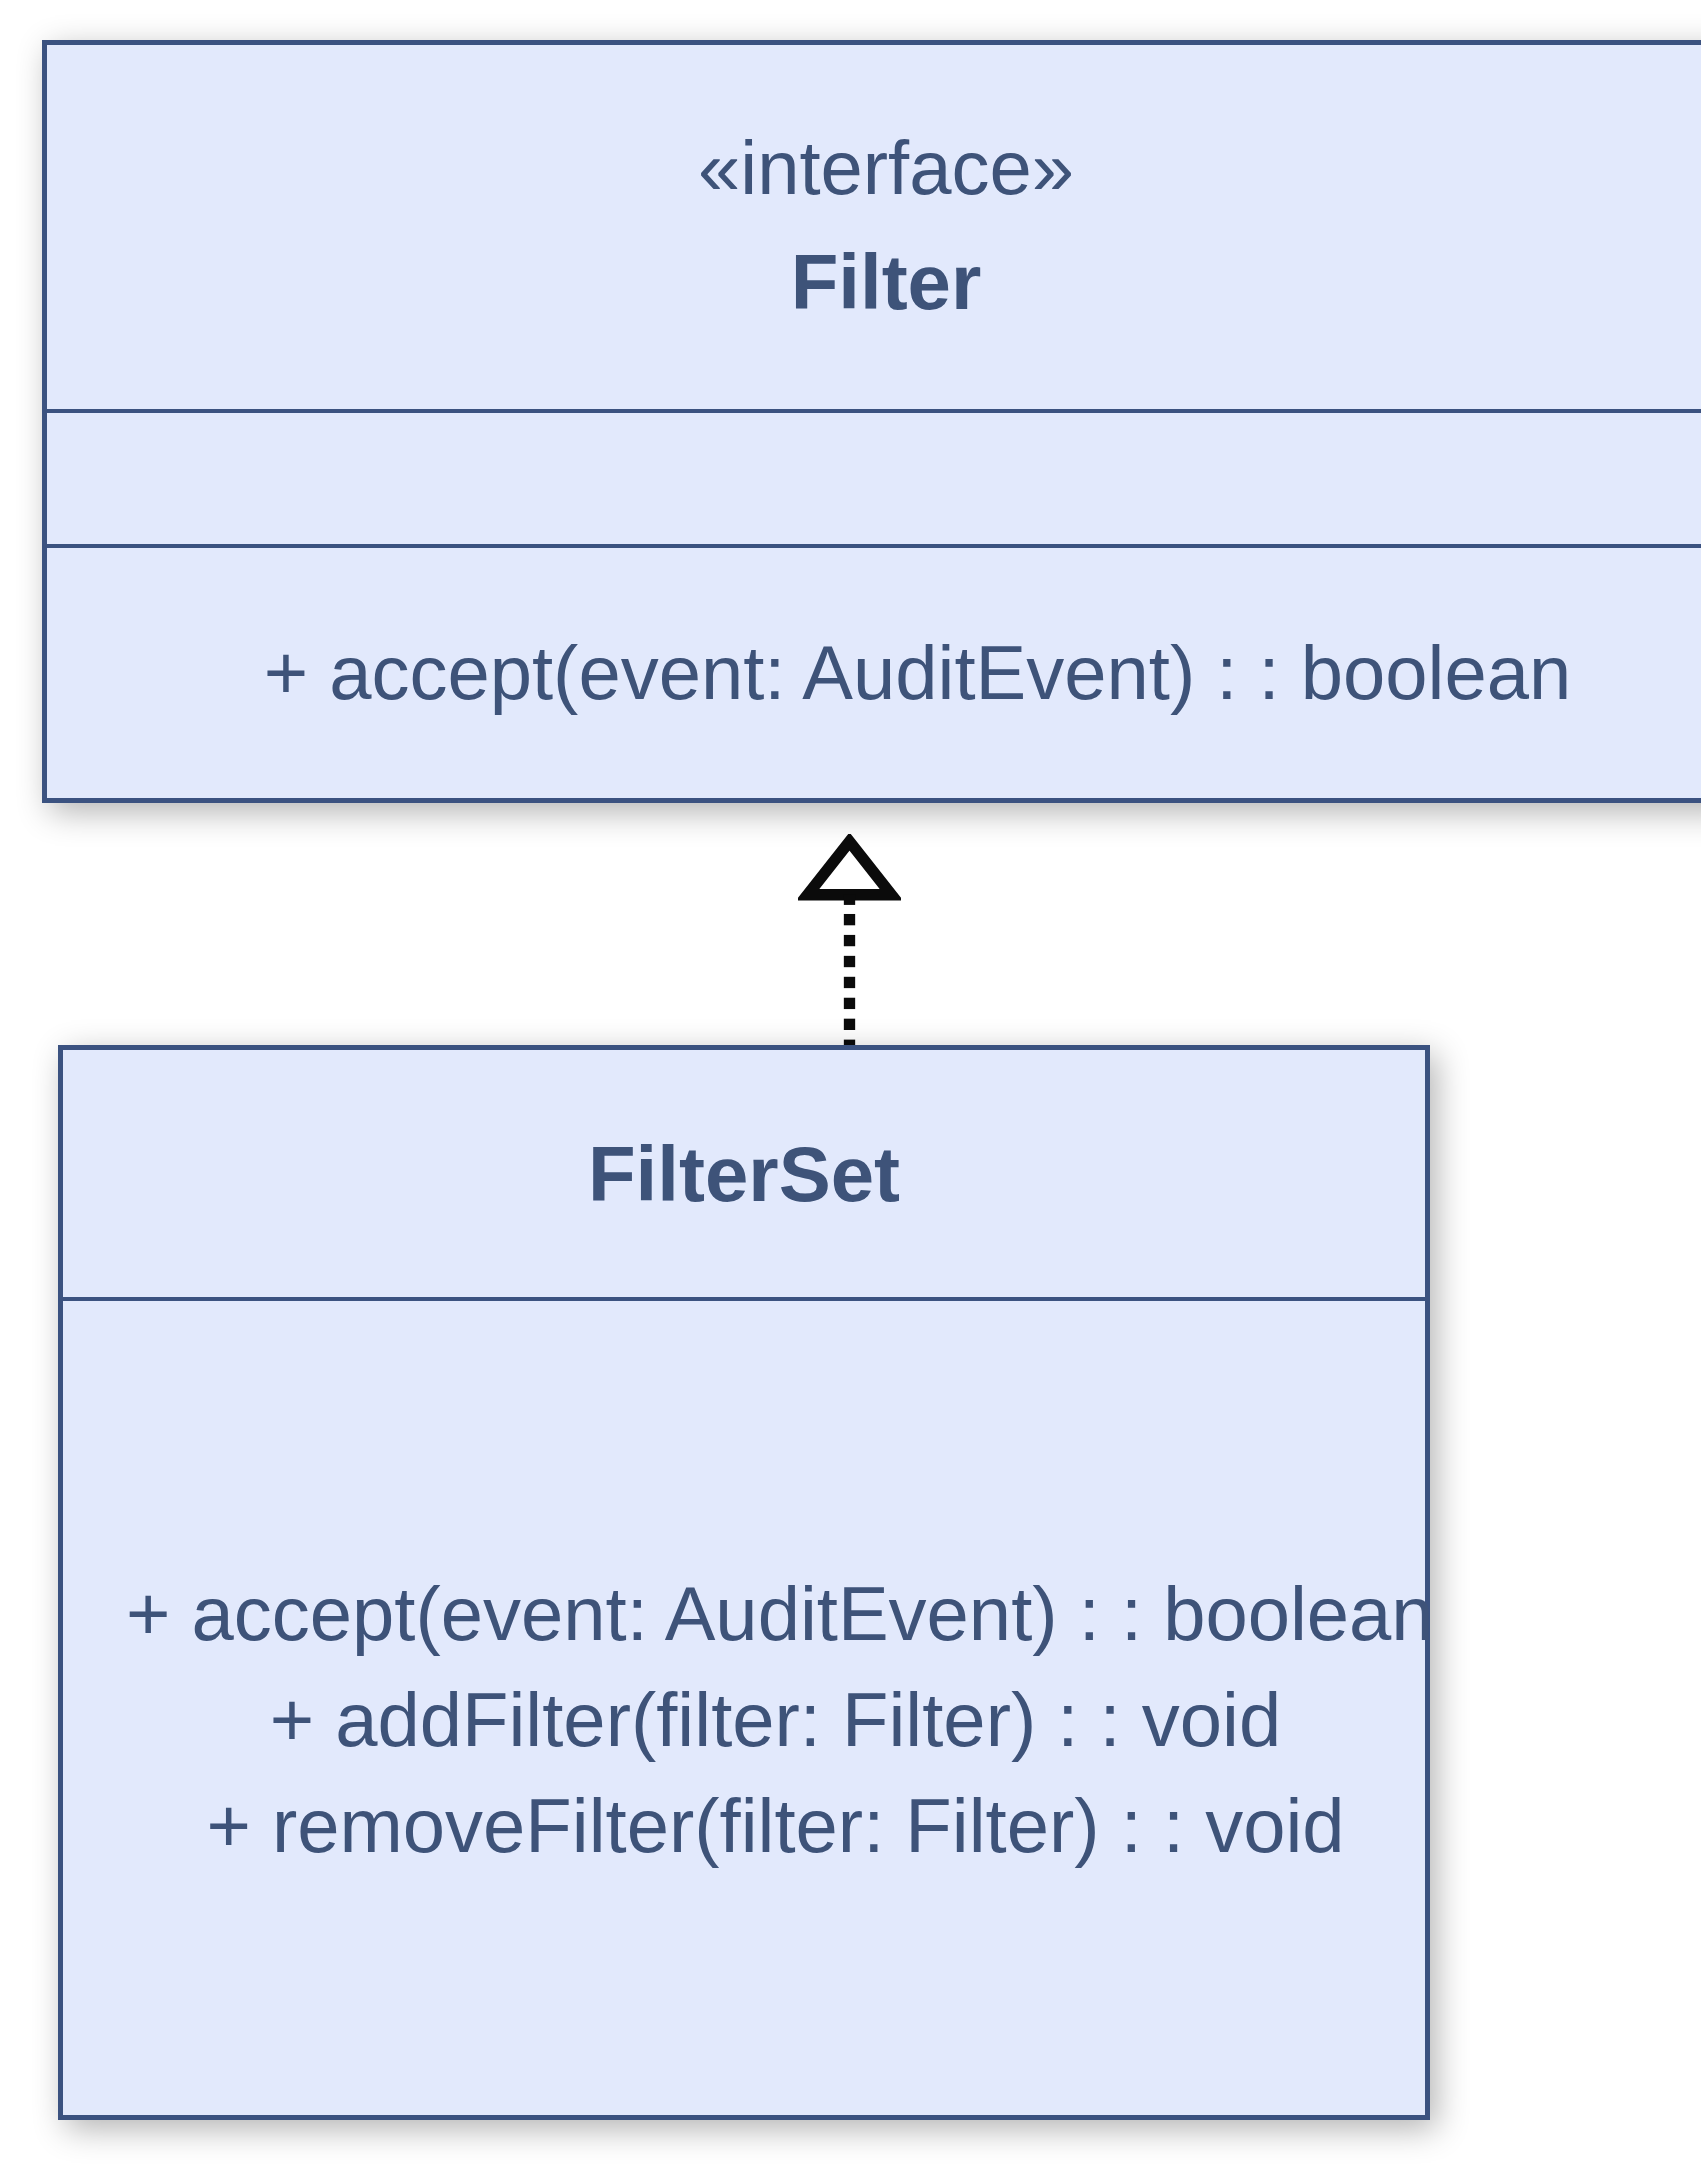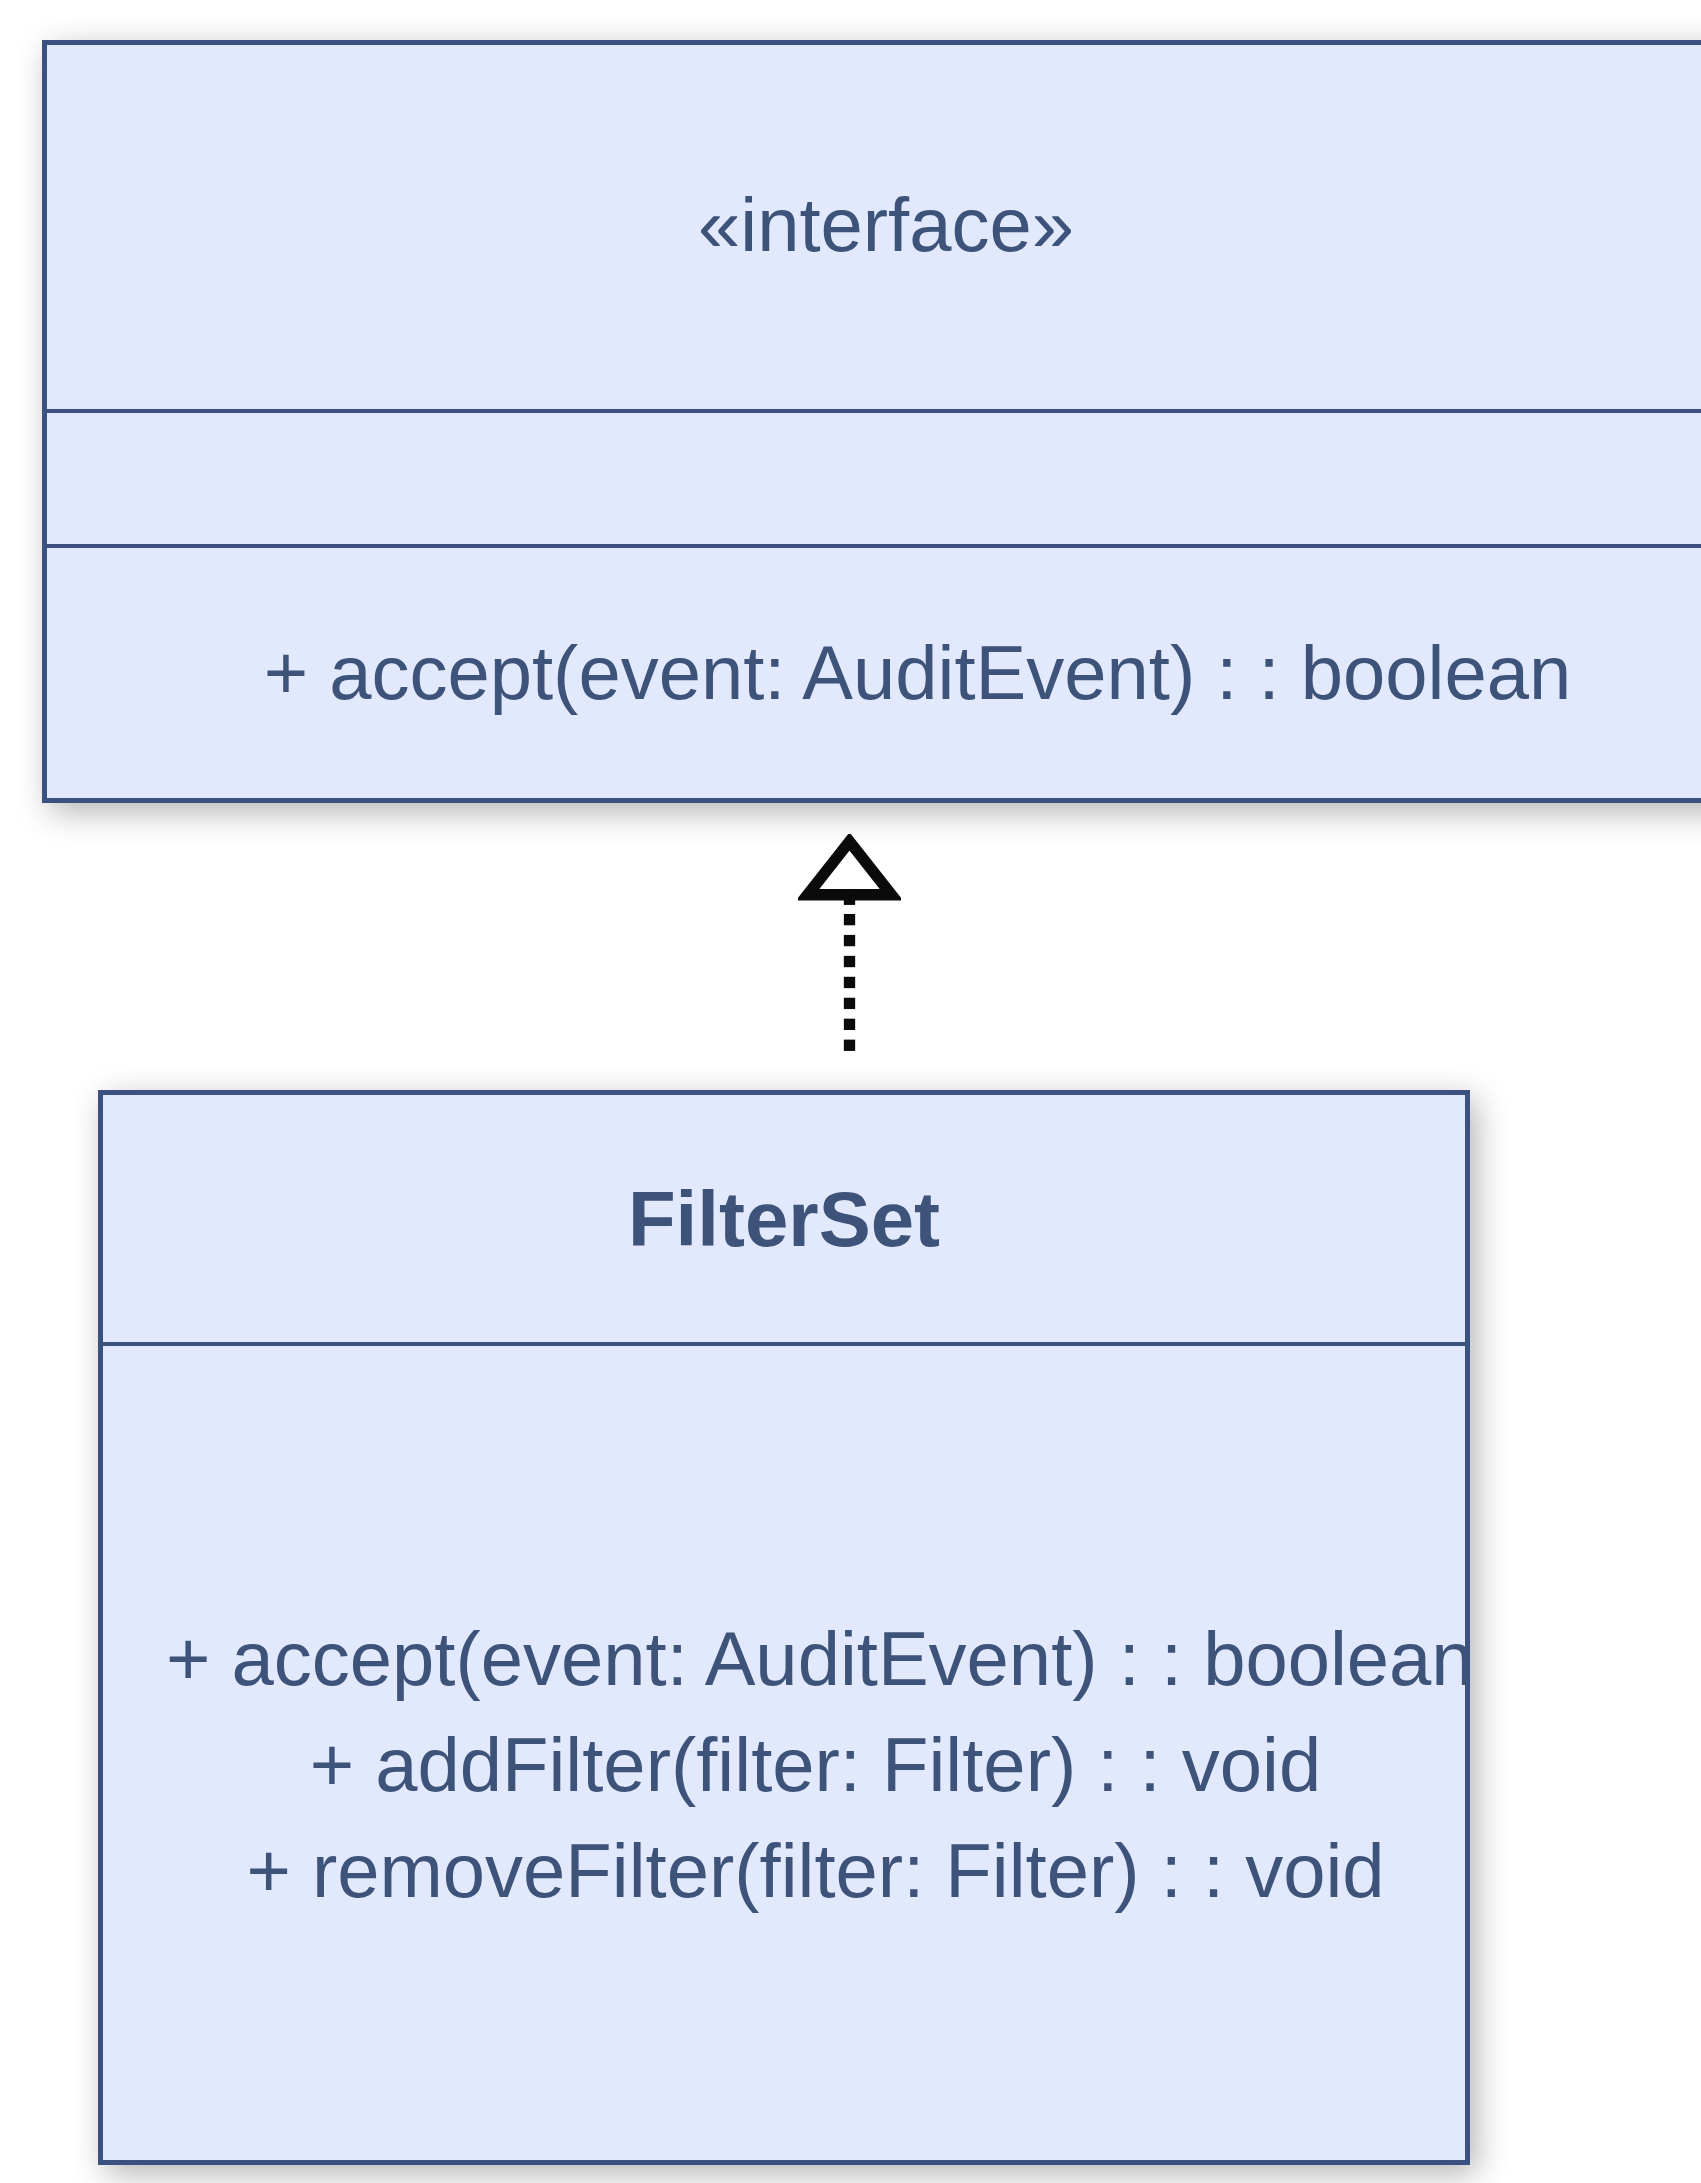--- a/index.html
+++ b/index.html
@@ -29,24 +29,23 @@
   }
   .box-filter {
     left: 42px;
     top: 40px;
     width: 1688px;
     height: 763px;
     gap: 9px;
   }
   .box-filterset {
     left: 58px;
-    top: 1090px;
+    top: 1045px;
     width: 1372px;
     height: 1075px;
-    margin-left: 40px;
   }
 
   .compartment {
     box-sizing: border-box;
     display: flex;
     flex-direction: column;
     justify-content: center;
     text-align: center;
   }
   .compartment.sep {
@@ -99,20 +98,21 @@
   .realization-arrow svg { display: block; }
 </style>
 </head>
 <body>
 
 <div class="canvas">
 
   <section class="class-box box-filter">
     <div class="compartment header-comp">
       <div class="stereotype">«interface»</div>
+      <div class="class-name">Filter</div>
     </div>
     <div class="compartment sep attrs-comp"></div>
     <div class="compartment sep methods-comp">
       <div class="member">+ accept(event: AuditEvent) : : boolean</div>
     </div>
   </section>
 
   <div class="realization-arrow">
     <svg width="103" height="229" viewBox="0 0 182 402" xmlns="http://www.w3.org/2000/svg">
       <polygon points="91,12 165,106 17,106" fill="#ffffff" stroke="#0b0b0b" stroke-width="20"></polygon>

